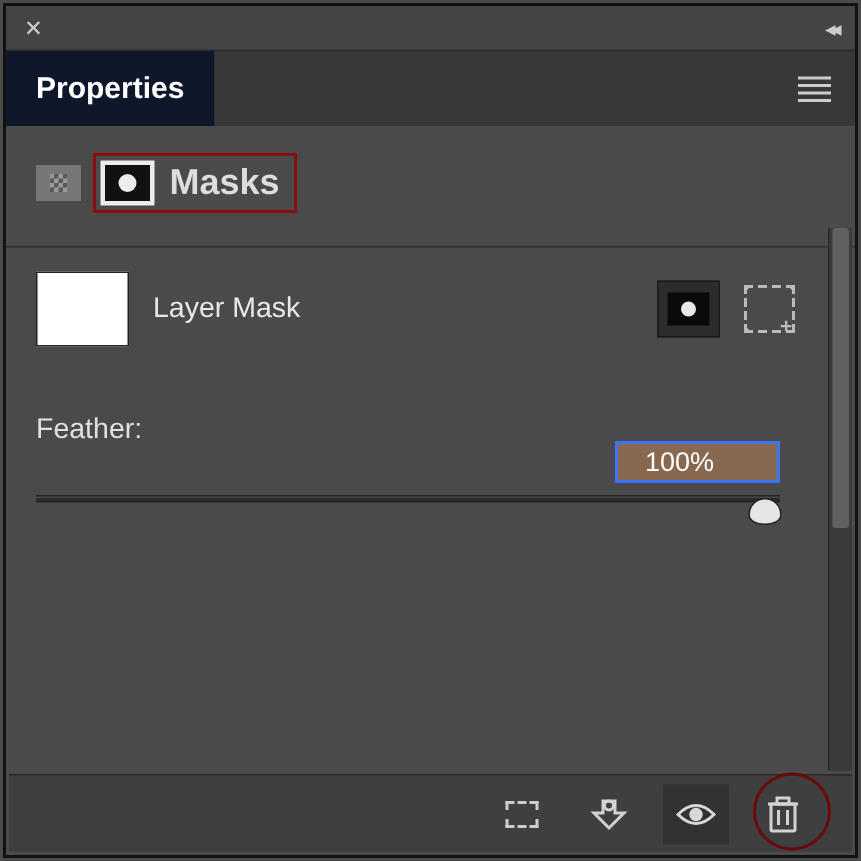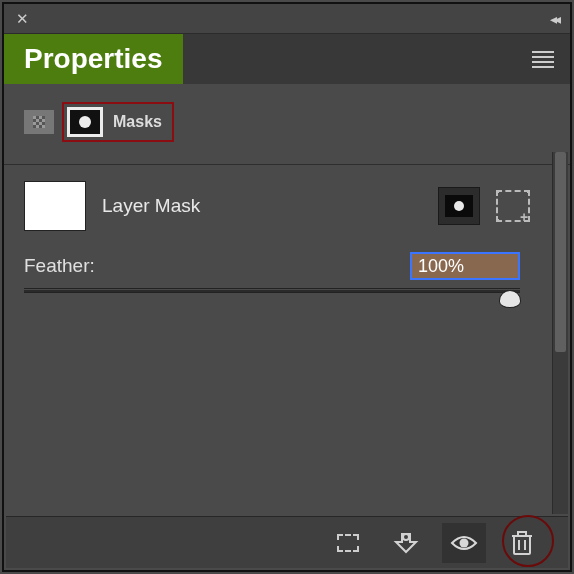--- a/index.html
+++ b/index.html
@@ -46,23 +46,23 @@
     display: flex;
     align-items: center;
     background: #383838;
     padding: 0 0 0 0;
   }
   .tab {
     height: 50px;
     padding: 0 20px;
     display: flex;
     align-items: center;
-    background: #4d7c0f;
+    background: #0f172a;
     font-weight: bold;
-    font-size: 28px;
+    font-size: 20px;
     color: #fff;
   }
   .tabbar .spacer { flex: 1; background: #383838; height: 100%; }
   .menu-icon {
     padding: 0 16px;
     color: #ddd;
     cursor: pointer;
     display: flex;
     align-items: center;
     height: 100%;
@@ -113,21 +113,21 @@
     background: #ececec;
     display: flex; align-items: center; justify-content: center;
   }
   .mask-icon-inner {
     width: 30px; height: 24px; background: #111;
     display: flex; align-items: center; justify-content: center;
   }
   .mask-icon-inner::after {
     content: ""; width: 12px; height: 12px; border-radius: 50%; background: #ececec;
   }
-  .masks-label { font-weight: bold; font-size: 16px; color: #ddd; }
+  .masks-label { font-weight: bold; font-size: 24px; color: #ddd; }
   
   .divider { height: 1px; background: #2e2e2e; margin: 0 -20px 16px -20px; }
   
   .scrollbar {
     position: absolute;
     right: 2px; top: 148px; bottom: 56px; width: 16px;
     background: #3b3b3b;
     border-left: 1px solid #2b2b2b;
   }
   .scrollbar-thumb {
@@ -173,22 +173,23 @@
     display: flex; align-items: center; justify-content: space-between;
     margin-bottom: 8px;
   }
   .slider-label { font-size: 19px; color: #e0e0e0; }
   .value-box {
     width: 110px; height: 28px;
     background: #333;
     border: 1px solid #222;
     color: #e8e8e8;
     font-size: 18px;
-    padding: 2px 6px;
+    padding: 2px 18px;
     text-align: left;
+    margin-top: 42px;
   }
   .value-box.selected {
     border: 2px solid #3b74ff;
     background: #88684f;
     color: #fff;
   }
   .track {
     position: relative;
     height: 5px;
     background: linear-gradient(#2a2a2a,#2a2a2a) center/100% 2px no-repeat;

